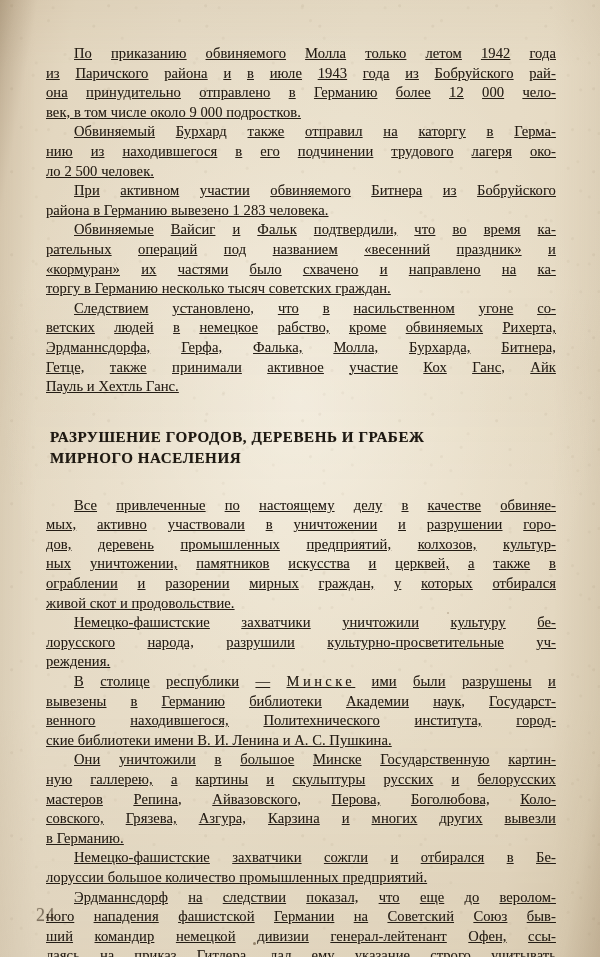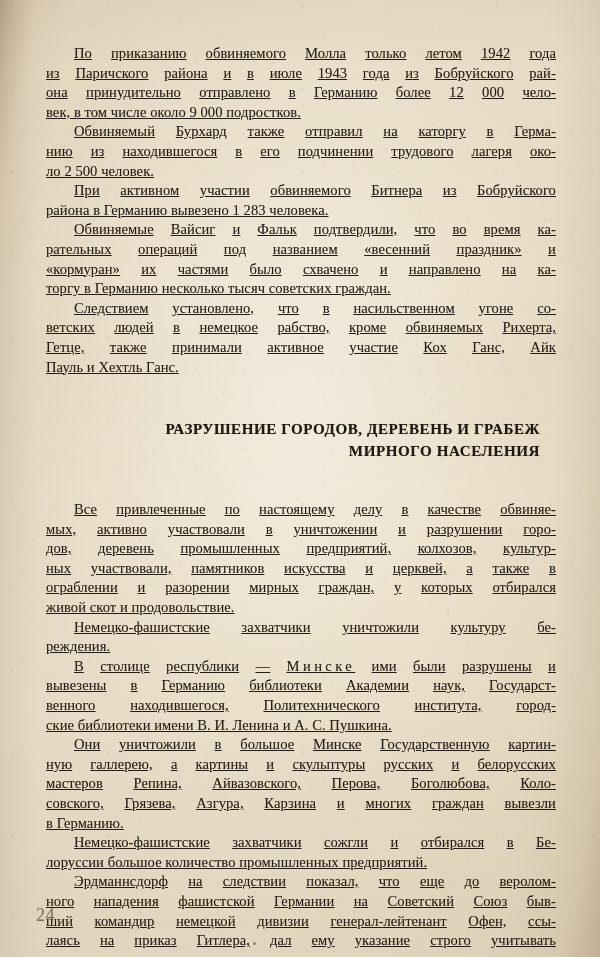--- a/index.html
+++ b/index.html
@@ -91,22 +91,22 @@
     white-space: normal;
   }
   .line.j > span { white-space: pre; }
   .indent { padding-left: 28px; }
 
   
   .sp { letter-spacing: 3.4px; }
 
   
   .heading {
-    margin: 16px;
-    text-align: right;
+    margin: 4px;
+    text-align: left;
     font-weight: bold;
     font-size: 15.1px;
     line-height: 21.5px;
     letter-spacing: .55px;
     color: #1d1811;
     text-shadow: 0 0 .7px rgba(35,24,14,.45);
   }
   .heading .hline { display: block; white-space: pre; }
 
   .gap-before-heading { height: 26px; }
@@ -264,20 +264,28 @@
             <span>ветских</span>
             <span>людей</span>
             <span>в</span>
             <span>немецкое</span>
             <span>рабство,</span>
             <span>кроме</span>
             <span>обвиняемых</span>
             <span>Рихерта,</span>
           </span>
         <span class="line j">
+            <span>Эрдманнсдорфа,</span>
+            <span>Герфа,</span>
+            <span>Фалька,</span>
+            <span>Молла,</span>
+            <span>Бурхарда,</span>
+            <span>Битнера,</span>
+          </span>
+        <span class="line j">
             <span>Гетце,</span>
             <span>также</span>
             <span>принимали</span>
             <span>активное</span>
             <span>участие</span>
             <span>Кох</span>
             <span>Ганс,</span>
             <span>Айк</span>
           </span>
         <span class="line">Пауль и Хехтль Ганс.</span>
@@ -320,21 +328,21 @@
         <span class="line j">
             <span>дов,</span>
             <span>деревень</span>
             <span>промышленных</span>
             <span>предприятий,</span>
             <span>колхозов,</span>
             <span>культур-</span>
           </span>
         <span class="line j">
             <span>ных</span>
-            <span>участвовали,</span>
+            <span>уничтожении,</span>
             <span>памятников</span>
             <span>искусства</span>
             <span>и</span>
             <span>церквей,</span>
             <span>а</span>
             <span>также</span>
             <span>в</span>
           </span>
         <span class="line j">
             <span>ограблении</span>
@@ -349,20 +357,27 @@
         <span class="line">живой скот и продовольствие.</span>
       </p>
 
       <p class="para">
         <span class="line j indent">
             <span>Немецко-фашистские</span>
             <span>захватчики</span>
             <span>уничтожили</span>
             <span>культуру</span>
             <span>бе-</span>
+          </span>
+        <span class="line j">
+            <span>лорусского</span>
+            <span>народа,</span>
+            <span>разрушили</span>
+            <span>культурно-просветительные</span>
+            <span>уч-</span>
           </span>
         <span class="line">реждения.</span>
       </p>
 
       <p class="para">
         <span class="line j indent">
             <span>В</span>
             <span>столице</span>
             <span>республики</span>
             <span>—</span>
@@ -420,21 +435,21 @@
             <span>Боголюбова,</span>
             <span>Коло-</span>
           </span>
         <span class="line j">
             <span>совского,</span>
             <span>Грязева,</span>
             <span>Азгура,</span>
             <span>Карзина</span>
             <span>и</span>
             <span>многих</span>
-            <span>граждан</span>
+            <span>других</span>
             <span>вывезли</span>
           </span>
         <span class="line">в Германию.</span>
       </p>
 
       <p class="para">
         <span class="line j indent">
             <span>Немецко-фашистские</span>
             <span>захватчики</span>
             <span>сожгли</span>

